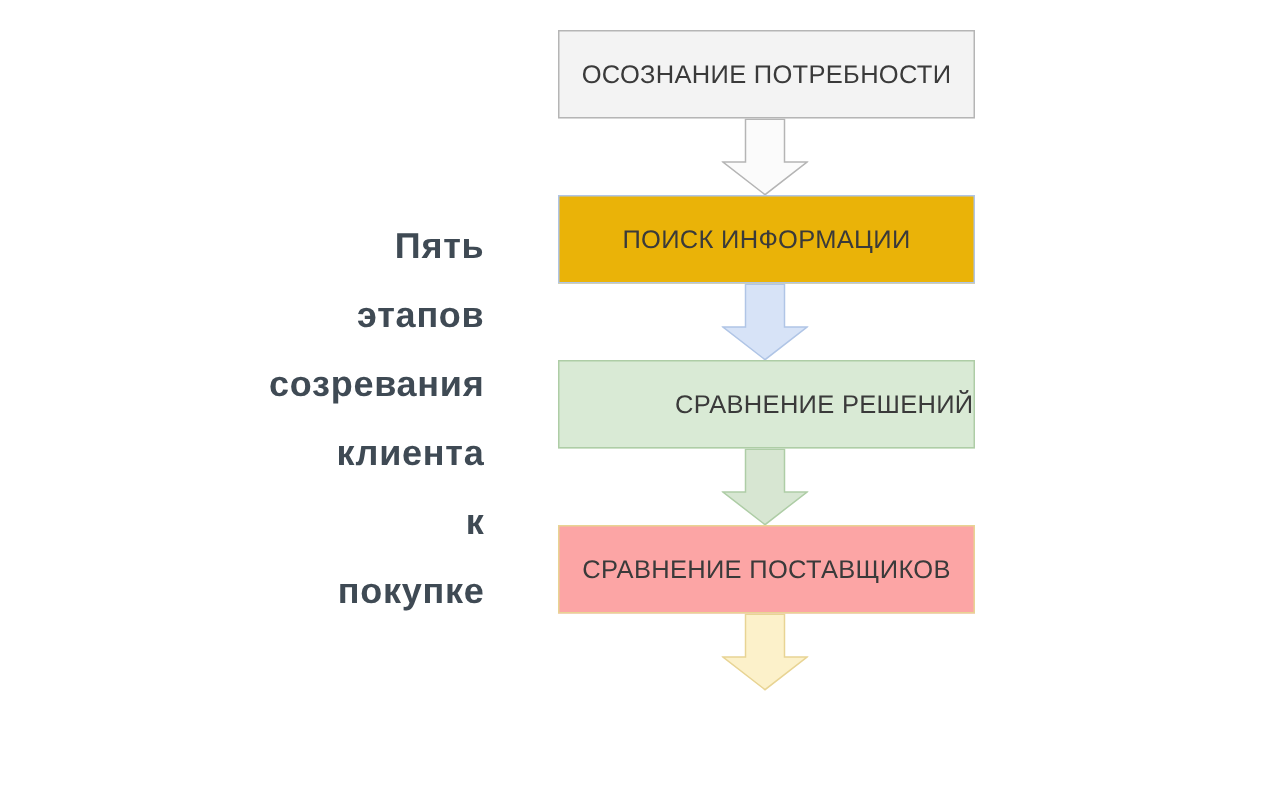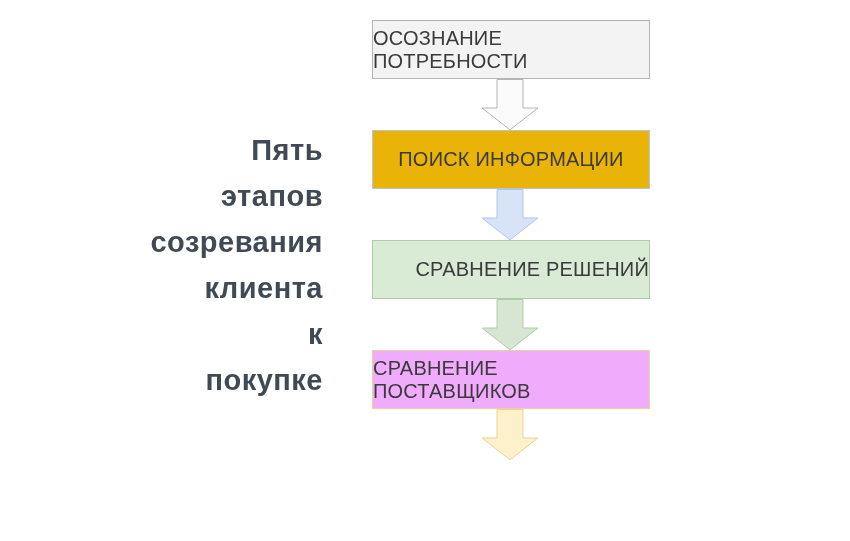--- a/index.html
+++ b/index.html
@@ -5,35 +5,35 @@
   html,body{margin:0;padding:0;background:#ffffff;}
   .canvas{
     position:relative;
     width:850px;height:541px;
     background:#ffffff;
     font-family:"Liberation Sans", sans-serif;
     overflow:hidden;
   }
   .page-title{
     position:absolute;
-    left:0;top:127px;width:323px;
+    left:0;top:142px;width:323px;
     text-align:right;
-    font-size:29px;
+    font-size:24px;
     font-weight:700;
     letter-spacing:0.5px;
     line-height:46px;
     white-space:pre-line;
   }
   .stage-box{
     position:absolute;
     left:372px;width:278px;height:59px;
     box-sizing:border-box;
     border:1px solid;
     display:flex;align-items:center;justify-content:center;
-    font-size:20px;
+    font-size:17px;
     letter-spacing:0.2px;
   }
   .stage-1{top:20px;}
   .stage-2{top:130px;}
   .stage-3{top:240px;}
   .stage-4{top:350px;}
   .stage-5{top:460px;}
   .flow-arrow{
     position:absolute;
     left:481px;width:58px;height:52px;
@@ -72,21 +72,21 @@
   </svg>
 
   <div class="stage-box stage-3" style="background-color: rgb(217, 234, 213); border-color: rgb(174, 205, 166); justify-content: flex-end;">
     <span style="color: rgb(58, 58, 58);">СРАВНЕНИЕ РЕШЕНИЙ</span>
   </div>
 
   <svg class="flow-arrow arrow-3" viewBox="0 0 58 52" xmlns="http://www.w3.org/2000/svg">
     <polygon points="16,0.5 42,0.5 42,29 57,29 29,50.8 1,29 16,29" stroke-width="1" fill="#d7e6d2" stroke="#aecda6"></polygon>
   </svg>
 
-  <div class="stage-box stage-4" style="background-color: #f0abfc; border-color: rgb(232, 212, 148);">
+  <div class="stage-box stage-4" style="background-color: #fca5a5; border-color: rgb(232, 212, 148);">
     <span style="color: rgb(58, 58, 58);">СРАВНЕНИЕ ПОСТАВЩИКОВ</span>
   </div>
 
   <svg class="flow-arrow arrow-4" viewBox="0 0 58 52" xmlns="http://www.w3.org/2000/svg">
     <polygon points="16,0.5 42,0.5 42,29 57,29 29,50.8 1,29 16,29" stroke-width="1" fill="#fcf1ca" stroke="#e8d494"></polygon>
   </svg>
 
 
 </div>
 

